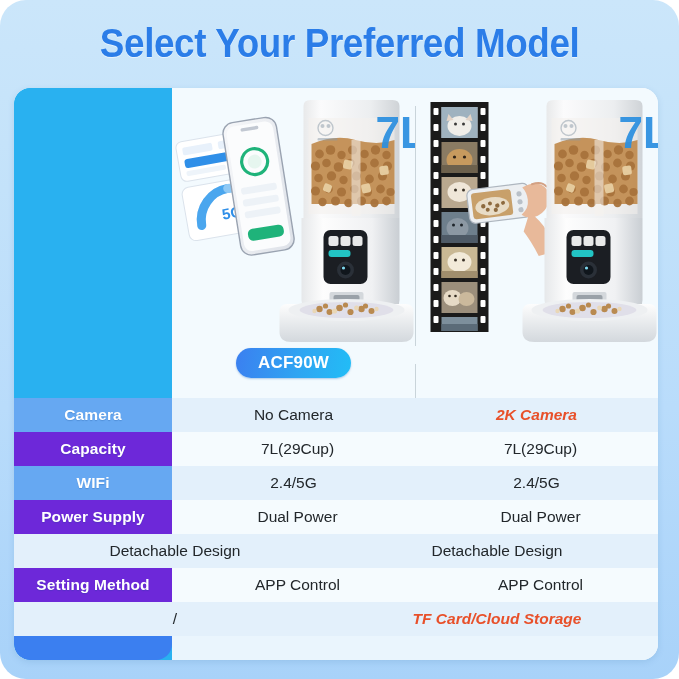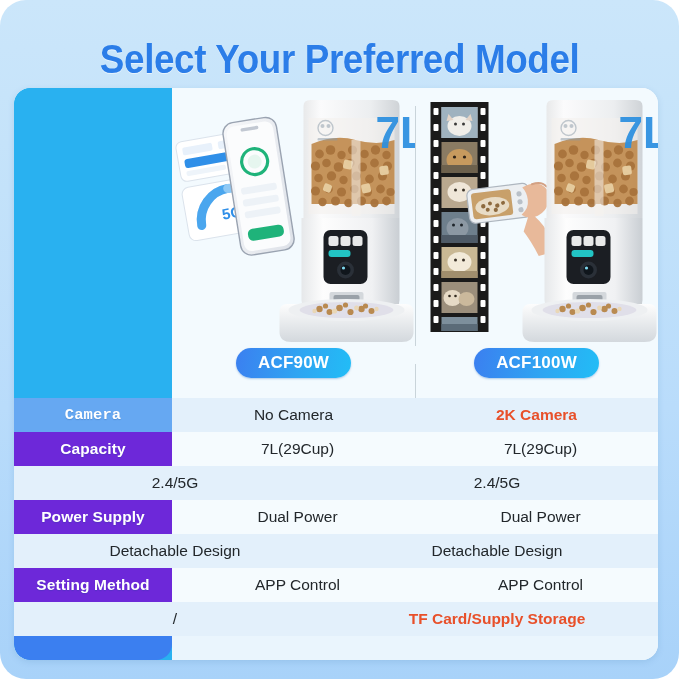--- a/index.html
+++ b/index.html
@@ -22,21 +22,21 @@
     box-sizing: border-box;
     background: linear-gradient(180deg, #cbe6fa 0%, #c3e2fa 28%, #b9dcfb 60%, #a8d2f9 100%);
     border-radius: 26px;
     overflow: hidden;
   }
 
   
   .title-bar {
     position: absolute;
     left: 0;
-    top: 24px;
+    top: 8px;
     width: 679px;
     height: 70px;
     display: flex;
     align-items: center;
     justify-content: center;
   }
   .title-text {
     font-family: "Liberation Sans", sans-serif;
     font-size: 40px;
     font-weight: bold;
@@ -163,38 +163,39 @@
     display: flex;
     align-items: center;
     justify-content: center;
     color: #ffffff;
     font-size: 15.5px;
     font-weight: bold;
     letter-spacing: 0.1px;
     text-shadow: 0 1px 1px rgba(20,70,140,0.25);
     white-space: nowrap;
   }
-  .row.light .rlabel { background: #66a8f2; font-family: Liberation Mono, monospace; }
+  .row.light .rlabel { background: #66a8f2; }
   .row.dark  .rlabel { background: #6d28d9; }
 
   .row .rval {
     position: relative;
     flex: 1 1 0;
     display: flex;
     align-items: center;
     justify-content: center;
     font-size: 15.5px;
     color: #22272b;
     white-space: nowrap;
   }
   .row.light .rval { background: #e3f0fb; }
   .row.dark  .rval { background: #f5fbfe; padding-left: 8px; }
   .rval.hl {
     color: #e8502a;
     font-weight: bold;
+    font-style: italic;
   }
 
   
   .footer-strip {
     position: relative;
     z-index: 2;
     display: flex;
     height: 24px;
   }
   .footer-strip .fcorner {
@@ -601,39 +602,39 @@
       </div>
     </div>
 
     <div class="badges">
       <div class="pcorner"></div>
       <div class="badge-cell">
         <span class="badge">ACF90W</span>
       </div>
       <div class="badge-cell">
         <div class="divider"></div>
-        <span class="badge">ACF100W</span>
       </div>
     </div>
 
     <div class="rows">
 
       <div class="row light">
         <div class="rlabel">Camera</div>
         <div class="rval">No Camera</div>
         <div class="rval hl">2K Camera</div>
       </div>
 
       <div class="row dark">
         <div class="rlabel">Capacity</div>
         <div class="rval">7L(29Cup)</div>
         <div class="rval">7L(29Cup)</div>
       </div>
 
       <div class="row light">
+        <div class="rlabel">WIFi</div>
         <div class="rval">2.4/5G</div>
         <div class="rval">2.4/5G</div>
       </div>
 
       <div class="row dark">
         <div class="rlabel">Power Supply</div>
         <div class="rval">Dual Power</div>
         <div class="rval">Dual Power</div>
       </div>
 
@@ -643,21 +644,21 @@
       </div>
 
       <div class="row dark">
         <div class="rlabel">Setting Method</div>
         <div class="rval">APP Control</div>
         <div class="rval">APP Control</div>
       </div>
 
       <div class="row light">
         <div class="rval">/</div>
-        <div class="rval hl">TF Card/Supply Storage</div>
+        <div class="rval hl">TF Card/Cloud Storage</div>
       </div>
 
     </div>
 
     <div class="footer-strip">
       <div class="fcorner"></div>
       <div class="frest"></div>
     </div>
 
   </div>

